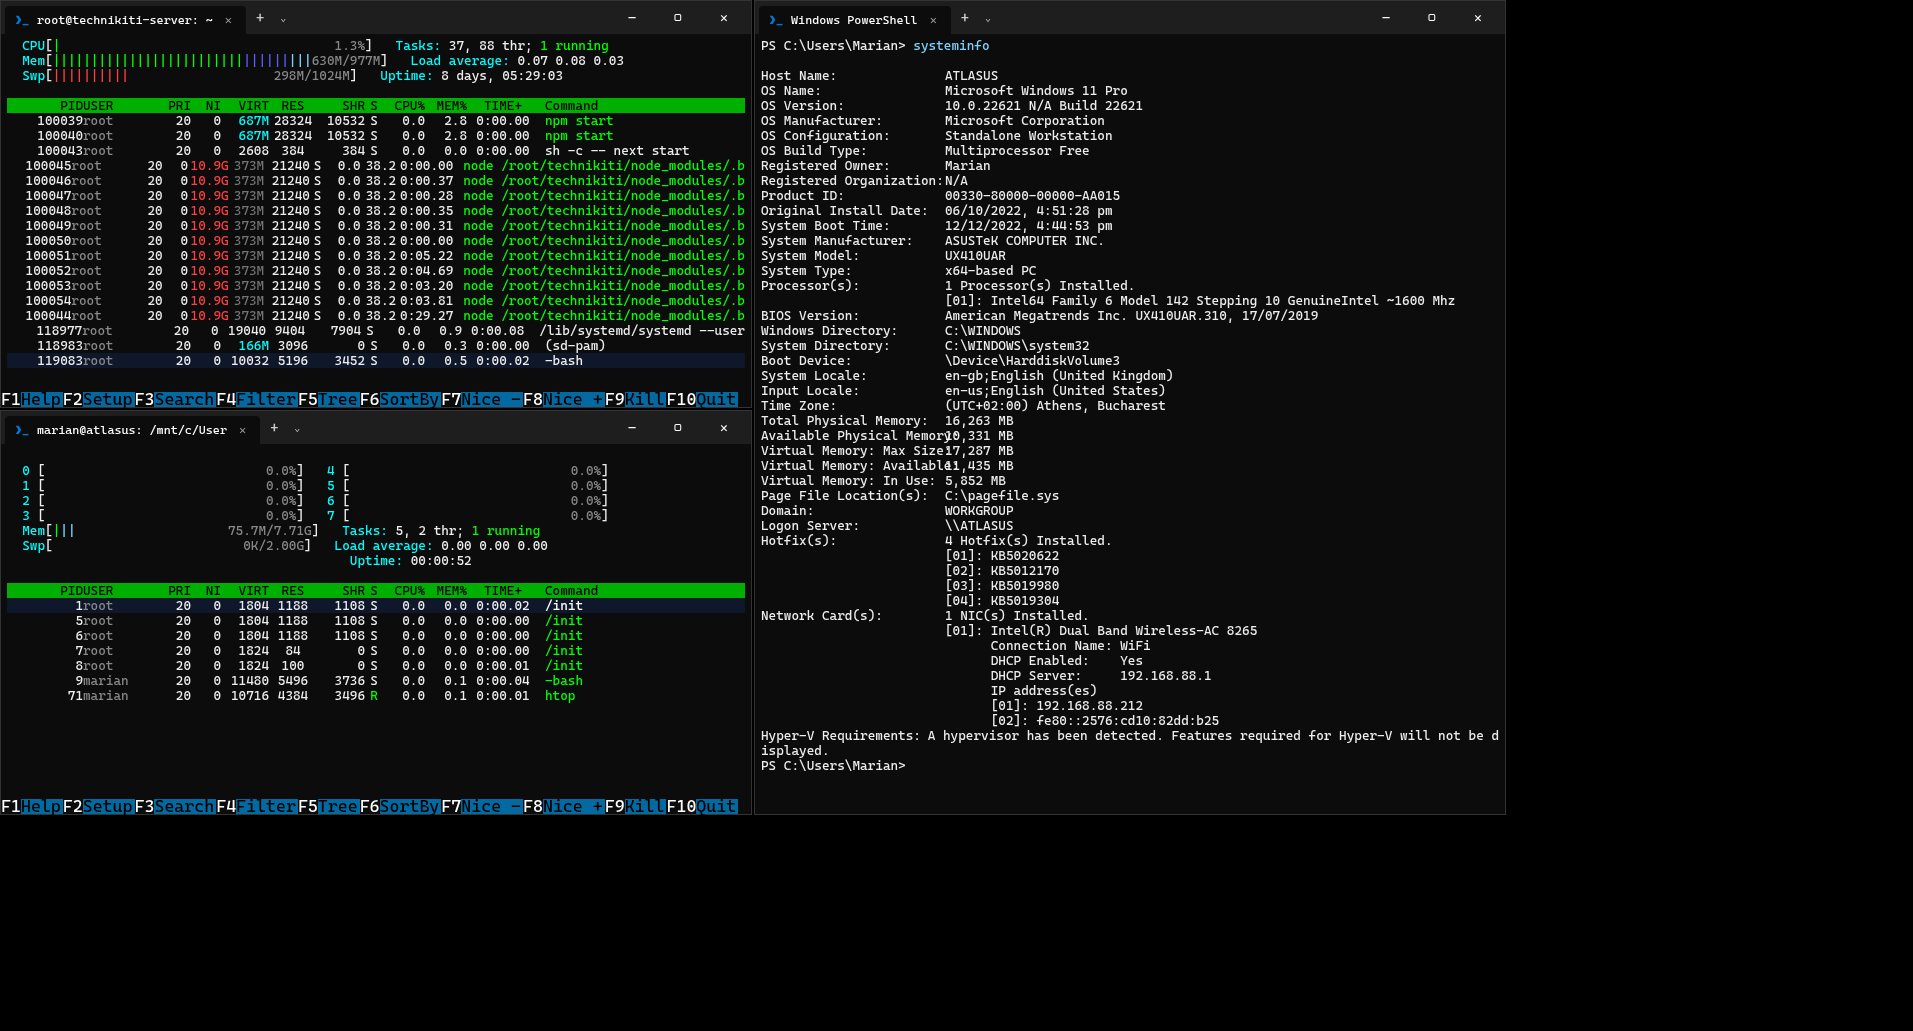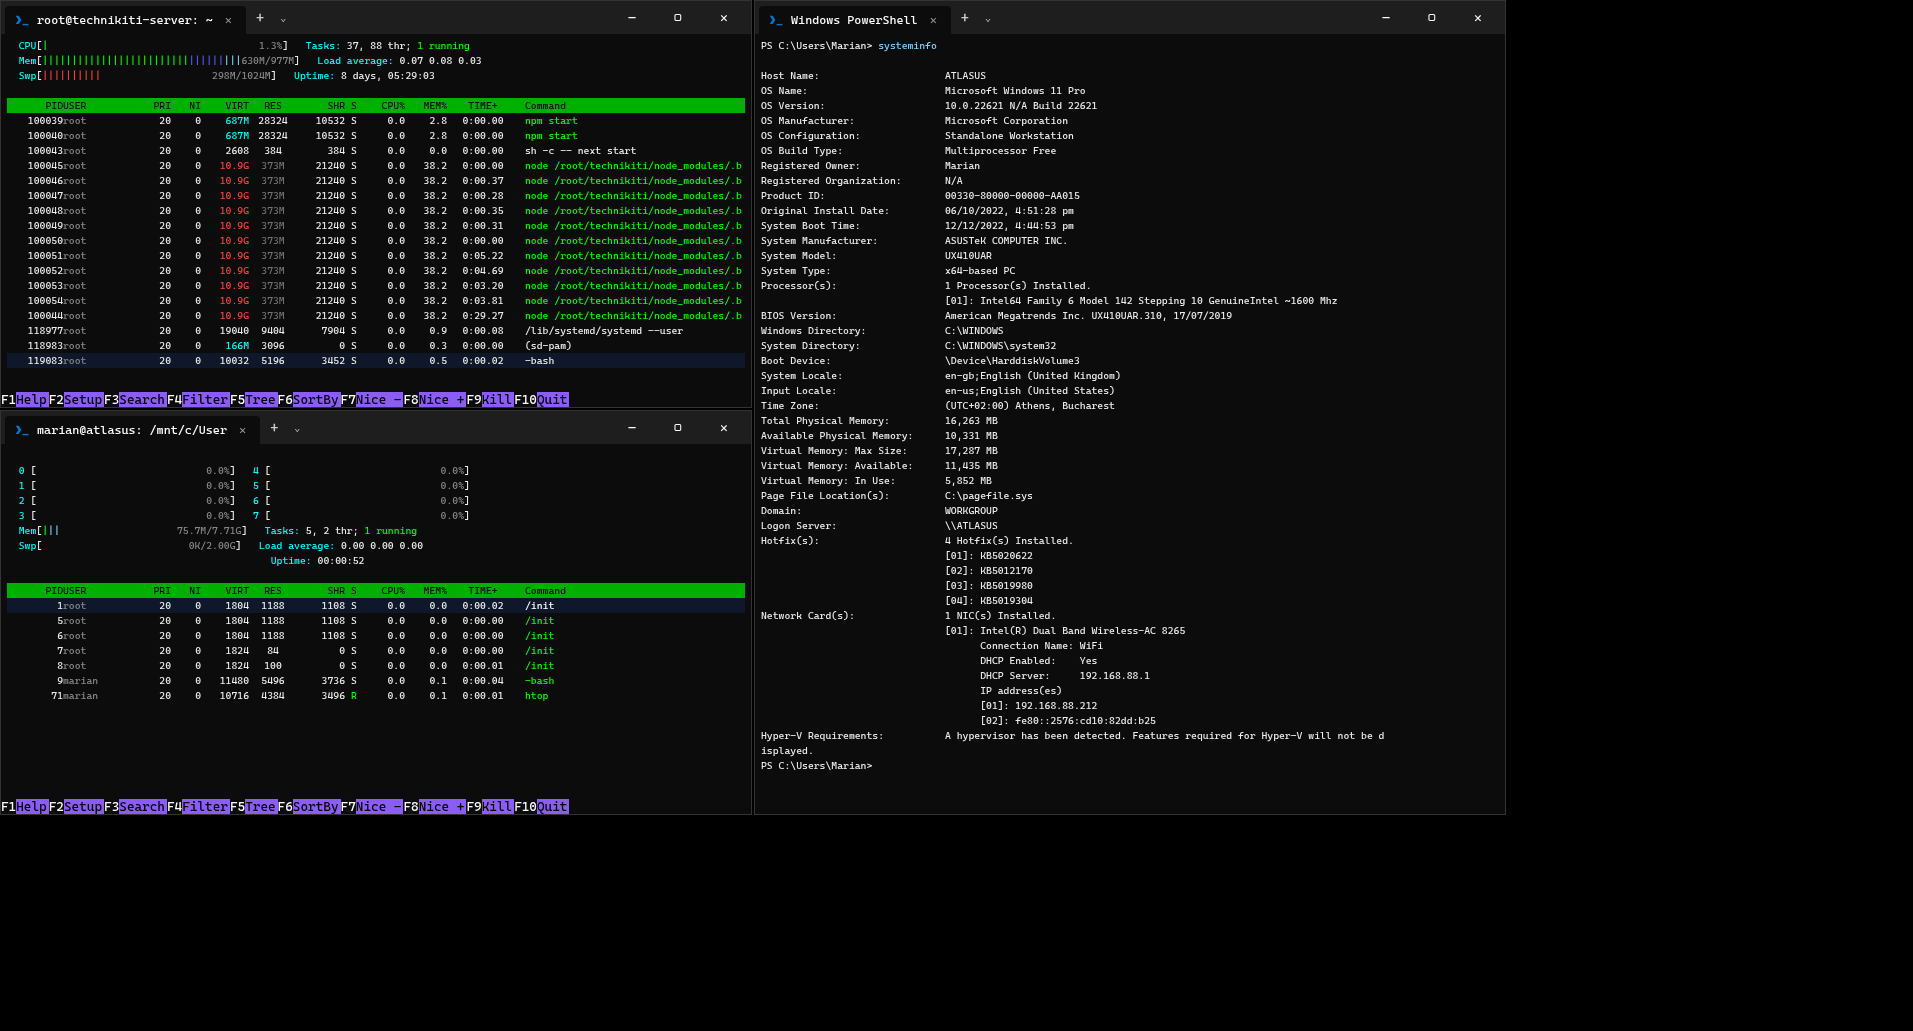--- a/index.html
+++ b/index.html
@@ -6,52 +6,52 @@
 body { background:#000; font-family:'Cascadia Mono','Consolas',monospace; font-size:13px; color:#ccc; overflow:hidden; width:1913px; height:1031px; position:relative; }
 .pane { position:absolute; background:#0c0c0c; border:1px solid #333; }
 .titlebar { height:33px; background:#1e1e1e; display:flex; align-items:center; padding:0 4px; }
 .tab { display:flex; align-items:center; background:#0c0c0c; height:28px; padding:0 10px; border-radius:4px 4px 0 0; margin-top:5px; color:#fff; font-size:12px; gap:8px; }
 .tab-icon-ps { color:#0078d4; font-weight:bold; }
 .tab-close { color:#999; cursor:pointer; padding:0 4px; }
 .newtab { color:#ccc; padding:0 10px; cursor:pointer; font-size:14px; }
 .dd { color:#ccc; padding:0 6px; cursor:pointer; font-size:10px; }
 .winctrl { margin-left:auto; display:flex; gap:0; }
 .winctrl > div { width:46px; height:33px; display:flex; align-items:center; justify-content:center; color:#fff; cursor:pointer; }
-.term { padding:4px 6px; line-height:15px; white-space:pre; font-size:10px; }
+.term { padding:4px 6px; line-height:15px; white-space:pre; font-size:13px; }
 
 
 .cy { color:#00ffff; } 
 .gn { color:#00ff00; } 
 .rd { color:#ff4040; } 
 .yl { color:#7dd3fc; } 
 .mg { color:#737373; } 
 .bu { color:#5c5cff; } 
 .gy { color:#888; }    
 .wh { color:#eee; } 
 
 .hdr { background:#00b000; color:#000; }
 .sel { background:#0f172a; color:#fff; }
 
 .row { display:flex; }
-.pid  { width:56px; text-align:right;border-radius:6px; }
+.pid  { width:76px; text-align:right;border-radius:6px; }
 .user { width:72px; }
 .pri  { width:36px; text-align:right; }
 .ni   { width:30px; text-align:right; }
 .virt { width:48px; text-align:right; }
 .res  { width:48px; text-align:center; }
 .shr  { width:48px; text-align:right; }
 .st   { width:18px; text-align:center; }
 .cpup { width:42px; text-align:right; }
 .memp { width:42px; text-align:right; }
 .time { width:72px; text-align:center; }
 .cmd  { flex:1; padding-left:6px; }
 
-.fkeys { position:absolute; bottom:0; left:0; right:0; display:flex; font-size:13px; line-height:15px; }
+.fkeys { position:absolute; bottom:0; left:0; right:0; display:flex; font-size:17px; line-height:15px; }
 .fkeys .k { color:#fff; }
-.fkeys .l { background:#8b5cf6; color:#000; padding-right:2px; }
+.fkeys .l { background:#0369a1; color:#000; padding-right:2px; }
 
 .ps-line { display:flex; }
 .ps-key  { width:184px; }
 .ps-val  { flex:1; }
 </style>
 </head>
 <body>
 
 <div class="pane" style="left:0;top:0;width:752px;height:408px;">
   <div class="titlebar">

